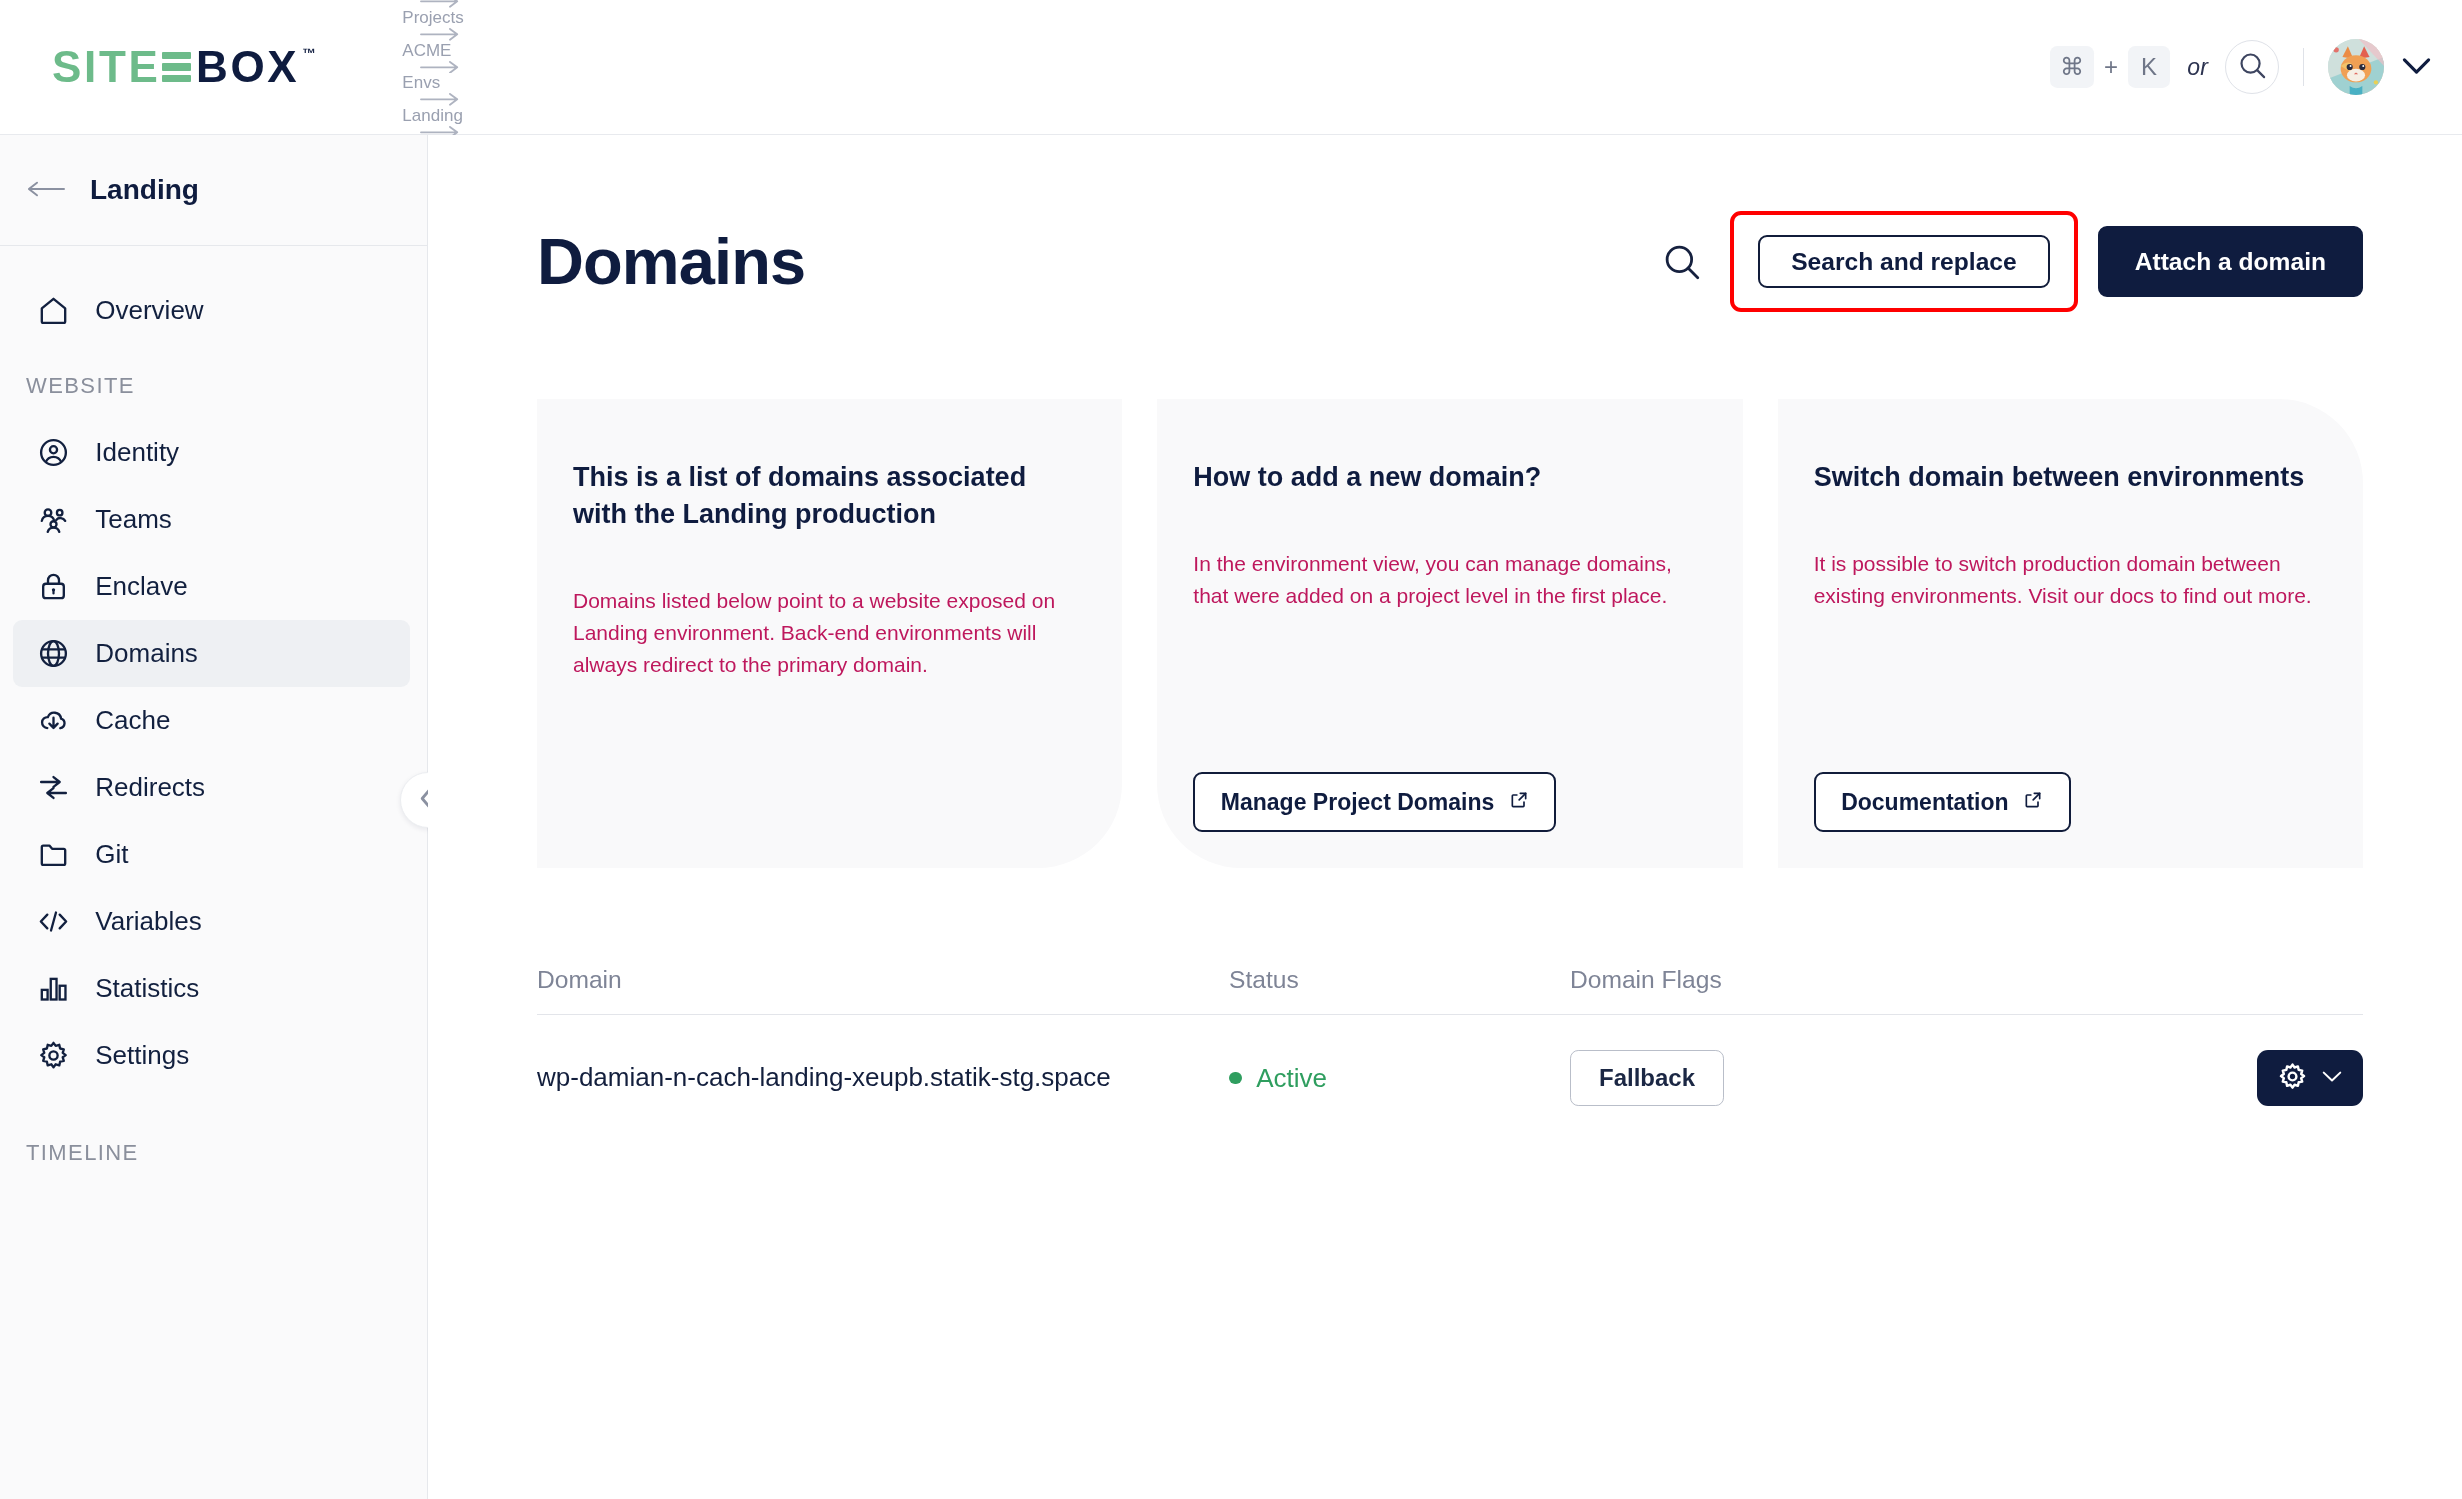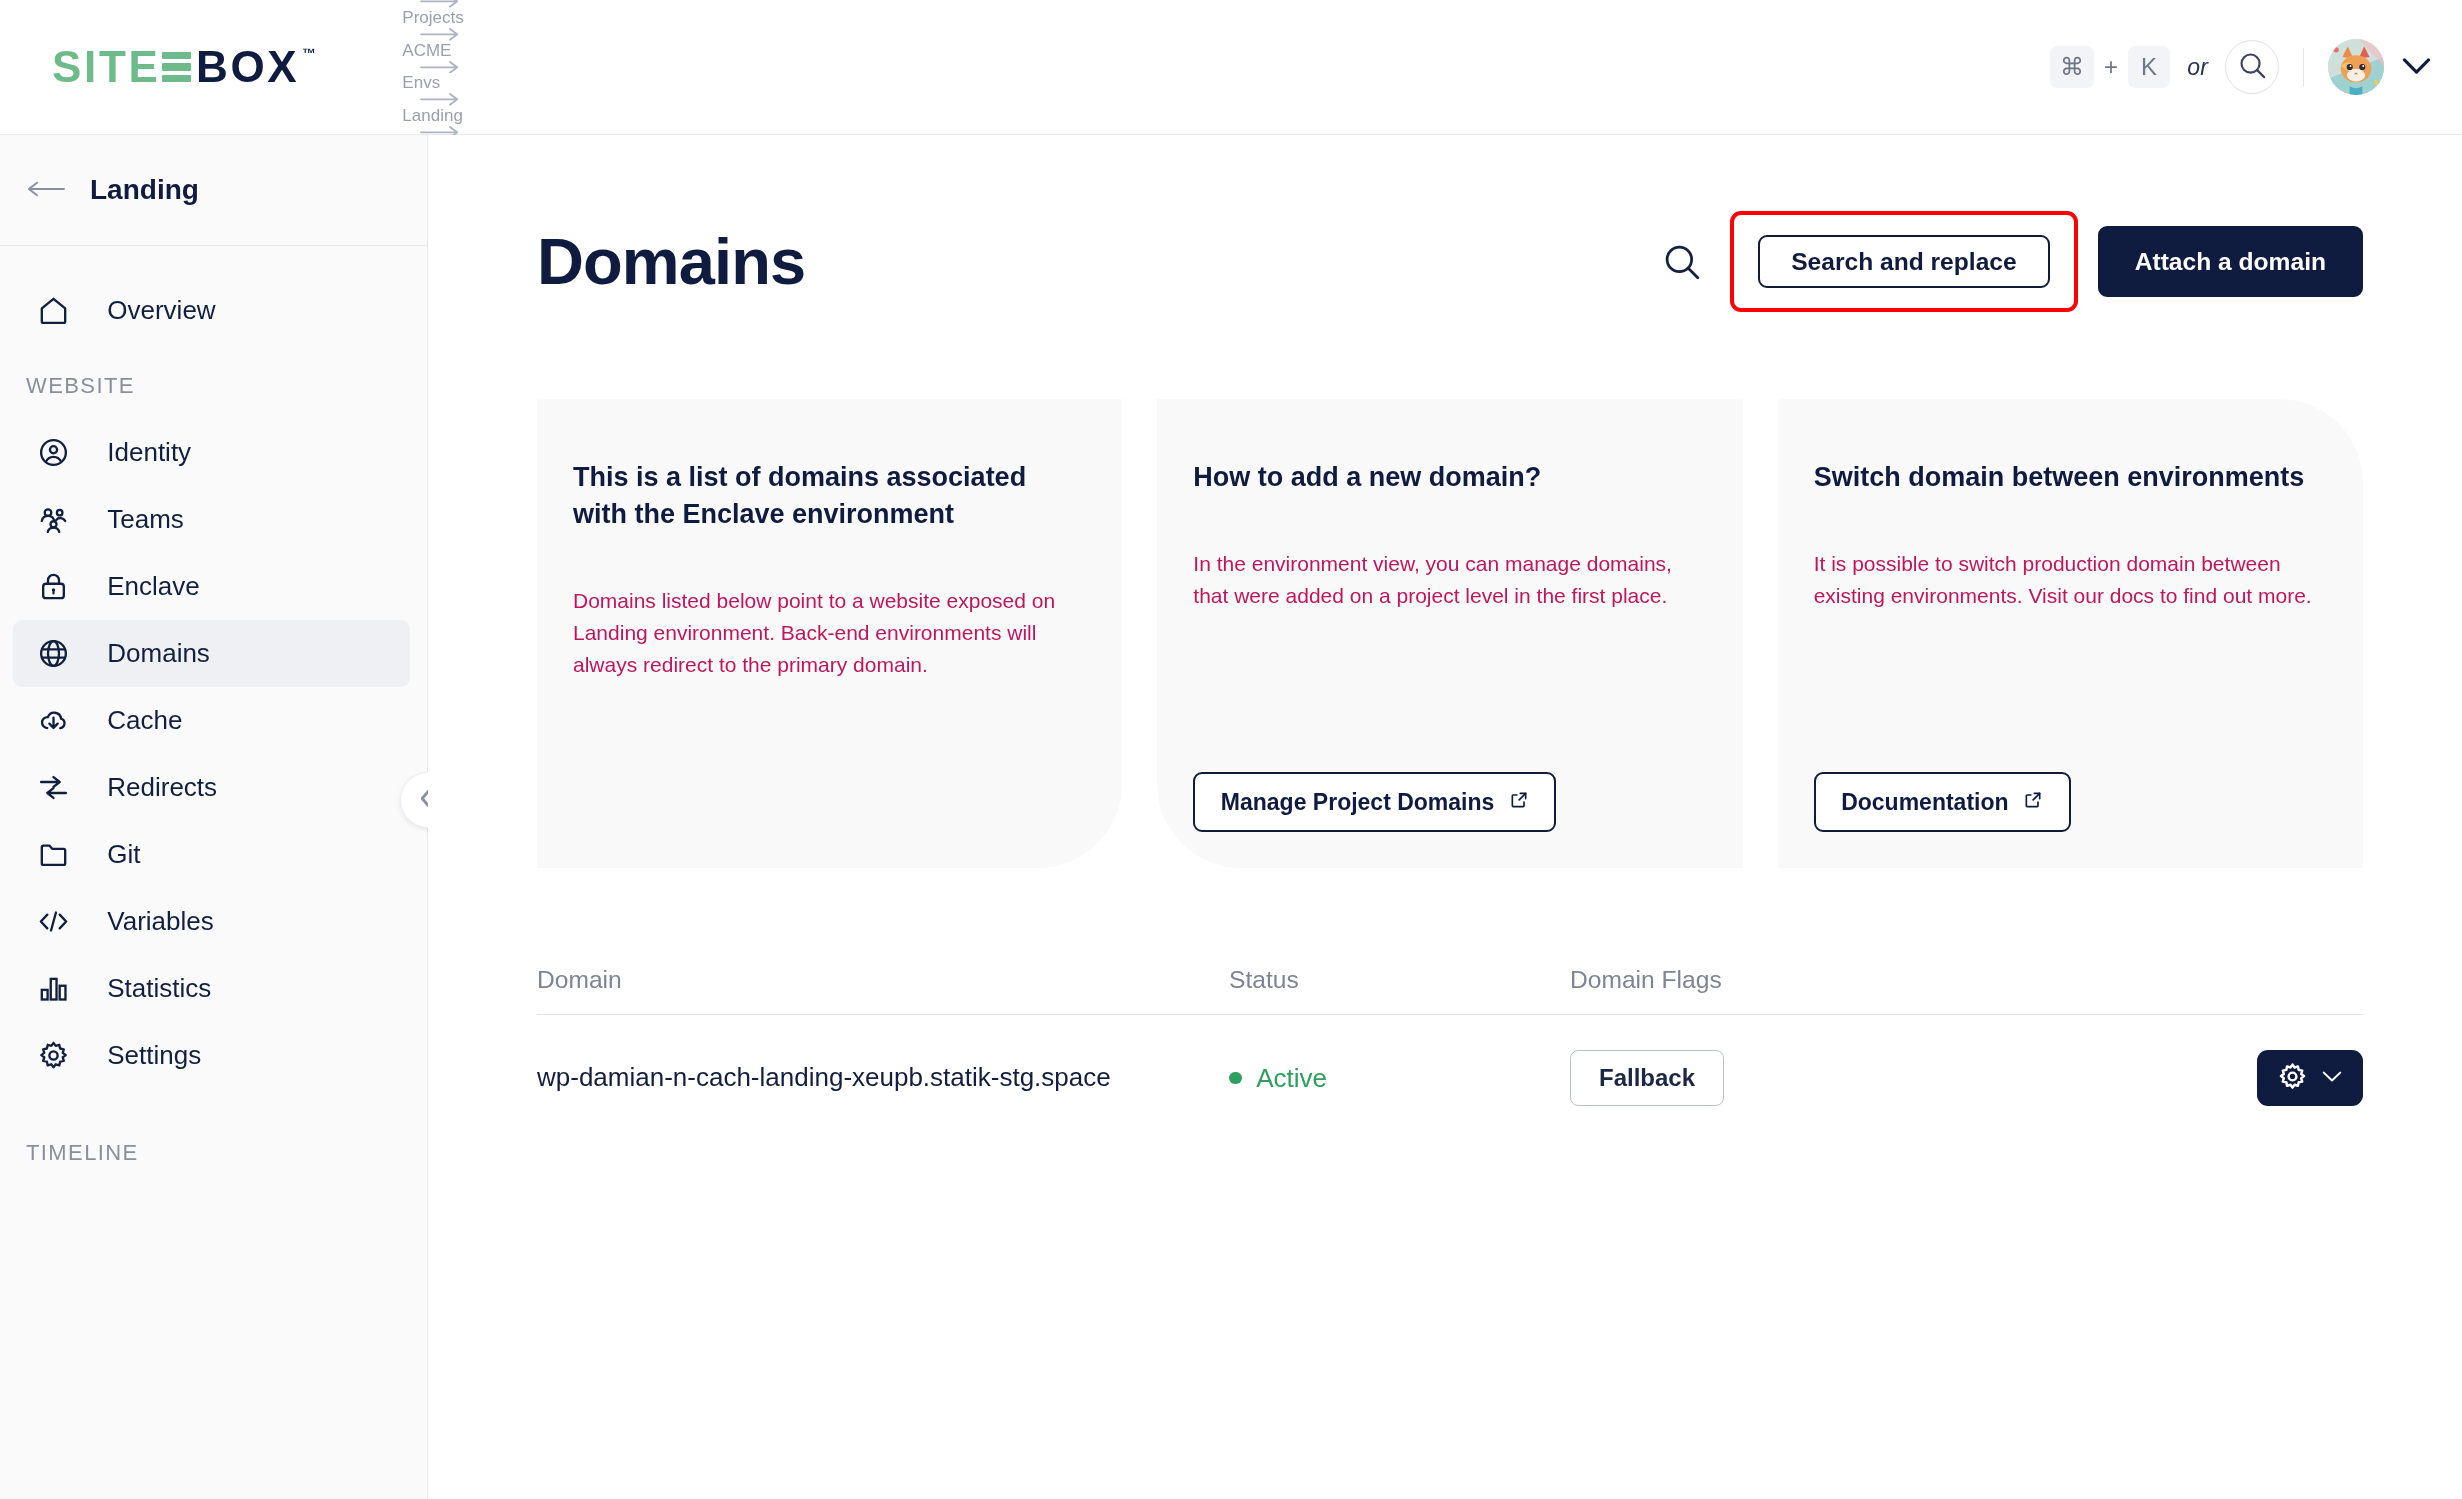--- a/index.html
+++ b/index.html
@@ -85,21 +85,21 @@
     padding-left: 26px; border-bottom: 0.9px solid #e6e8ec;
   }
   .side-head .backarrow { margin-right: 24px; }
   .side-head .title { font-size: 28px; font-weight: 700; color: #0f1c3f; }
 
   .side-nav { padding-top: 31px; }
   .nav-item {
     display: flex; align-items: center;
     height: 67px; margin: 0 17.3px 0 12.7px;
     padding-left: 24.6px; border-radius: 9px;
-    color: #12203f; font-size: 26px; gap: 12px;
+    color: #12203f; font-size: 26px;
   }
   .nav-item .ico { width: 36px; margin-right: 22px; display: flex; align-items: center; }
   .nav-item.active { background: #eef0f3; }
   .section-label {
     font-size: 22px; color: #8a8f9c; letter-spacing: 1.4px;
     padding-left: 26px; margin: 29px 0 20px 0;
   }
   .collapse-btn {
     position: absolute; top: 637px; left: 400px;
     width: 56px; height: 56px; border-radius: 50%;
@@ -446,21 +446,21 @@
       <div class="highlight-box">
         <button class="btn btn-outline">Search and replace</button>
       </div>
       <button class="btn btn-solid">Attach a domain</button>
     </div>
   </div>
 
   <div class="cards">
 
     <div class="card card-1">
-      <h3>This is a list of domains associated with the Enclave environment</h3>
+      <h3>This is a list of domains associated with the Landing production</h3>
       <p>Domains listed below point to a website exposed on Landing environment. Back-end environments will always redirect to the primary domain.</p>
     </div>
 
     <div class="card card-2">
       <h3>How to add a new domain?</h3>
       <p>In the environment view, you can manage domains, that were added on a project level in the first place.</p>
       <button class="card-btn">
         <span>Manage Project Domains</span>
         <span>
           <svg width="20" height="20" viewBox="0 0 24 24" fill="none">

